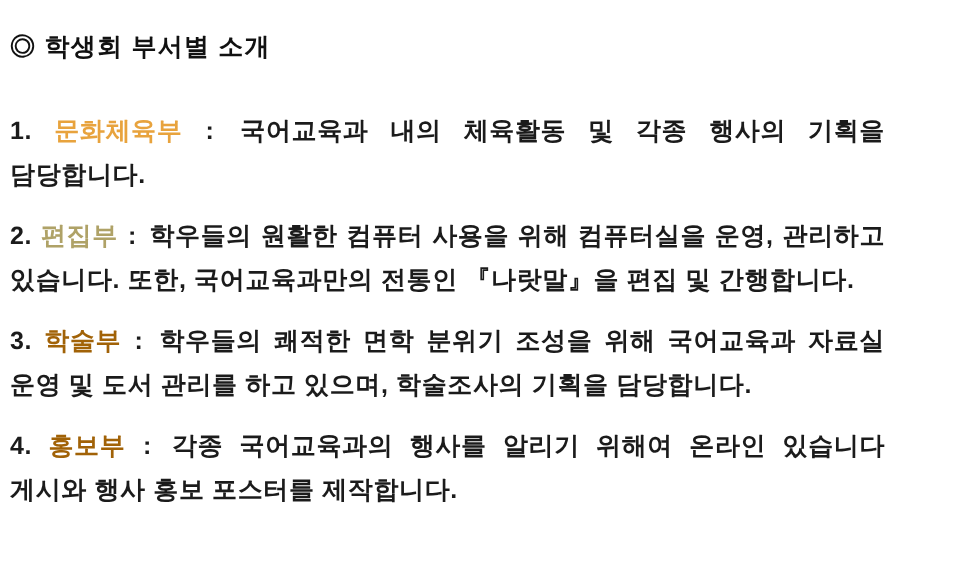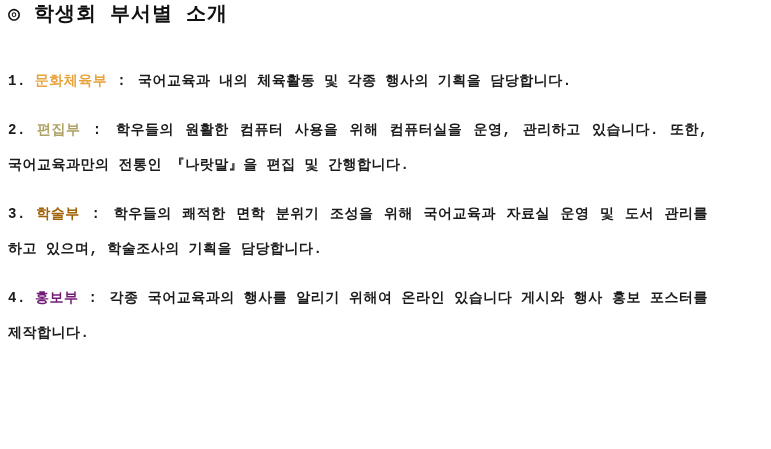--- a/index.html
+++ b/index.html
@@ -5,34 +5,34 @@
   html, body {
     margin: 0;
     padding: 0;
     background: #ffffff;
   }
   .page {
     width: 714px;
     height: 449px;
     box-sizing: border-box;
     background: #ffffff;
-    padding: 0 6px 0 8px;
-    font-family: Liberation Mono, monospace;
+    padding: 24px 6px 0 8px;
+    font-family: Liberation Sans, sans-serif;
     color: #1b1b1b;
     overflow: hidden;
   }
   .doc-title {
     font-size: 20px;
     font-weight: bold;
     letter-spacing: 1px;
     margin: 0 0 37px 0;
     color: #111111;
   }
   .dept-item {
-    font-size: 14px;
+    font-size: 20px;
     font-weight: bold;
     line-height: 35px;
     text-align: justify;
     letter-spacing: 0.5px;
     word-break: keep-all;
     margin: 0 0 14px 0;
   }
   .dept-item:last-child { margin-bottom: 0; }
   .item-number { color: #1b1b1b; }
   .dept-name { font-weight: bold; }
@@ -62,19 +62,19 @@
 
   <p class="dept-item">
     <span class="item-number">3.</span>
     <span class="dept-name" style="color: #a16207;">학술부</span>
     <span class="item-colon">:</span>
     <span class="dept-desc">학우들의 쾌적한 면학 분위기 조성을 위해 국어교육과 자료실 운영 및 도서 관리를 하고 있으며, 학술조사의 기획을 담당합니다.</span>
   </p>
 
   <p class="dept-item">
     <span class="item-number">4.</span>
-    <span class="dept-name" style="color: #701a75;">홍보부</span>
+    <span class="dept-name" style="color: #a16207;">홍보부</span>
     <span class="item-colon">:</span>
     <span class="dept-desc">각종 국어교육과의 행사를 알리기 위해여 온라인 있습니다 게시와 행사 홍보 포스터를 제작합니다.</span>
   </p>
 
 
 </div>
 
 </body></html>

